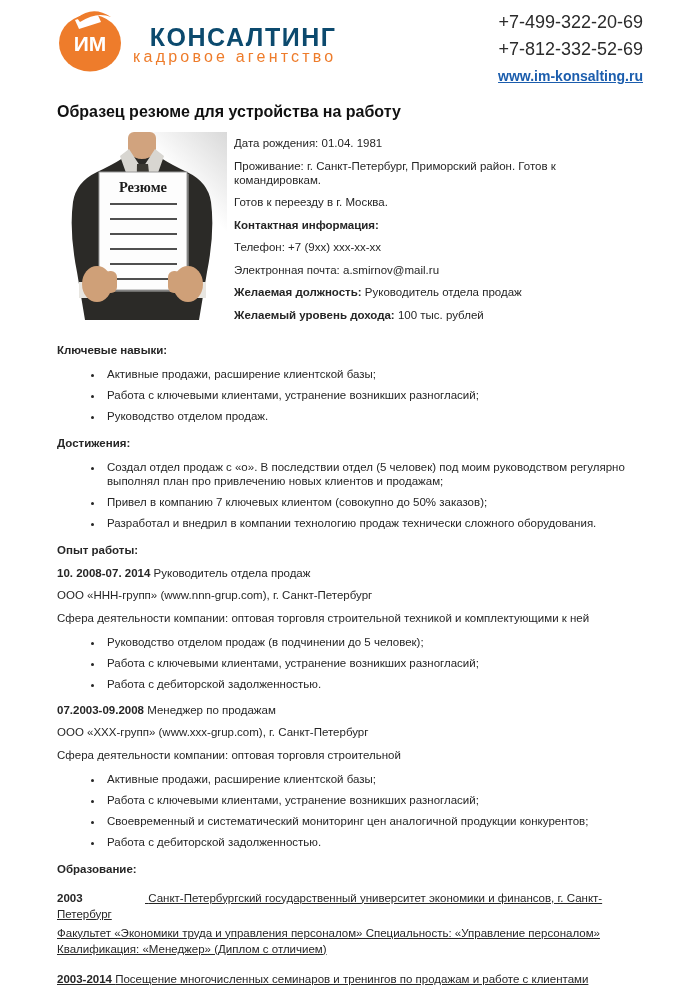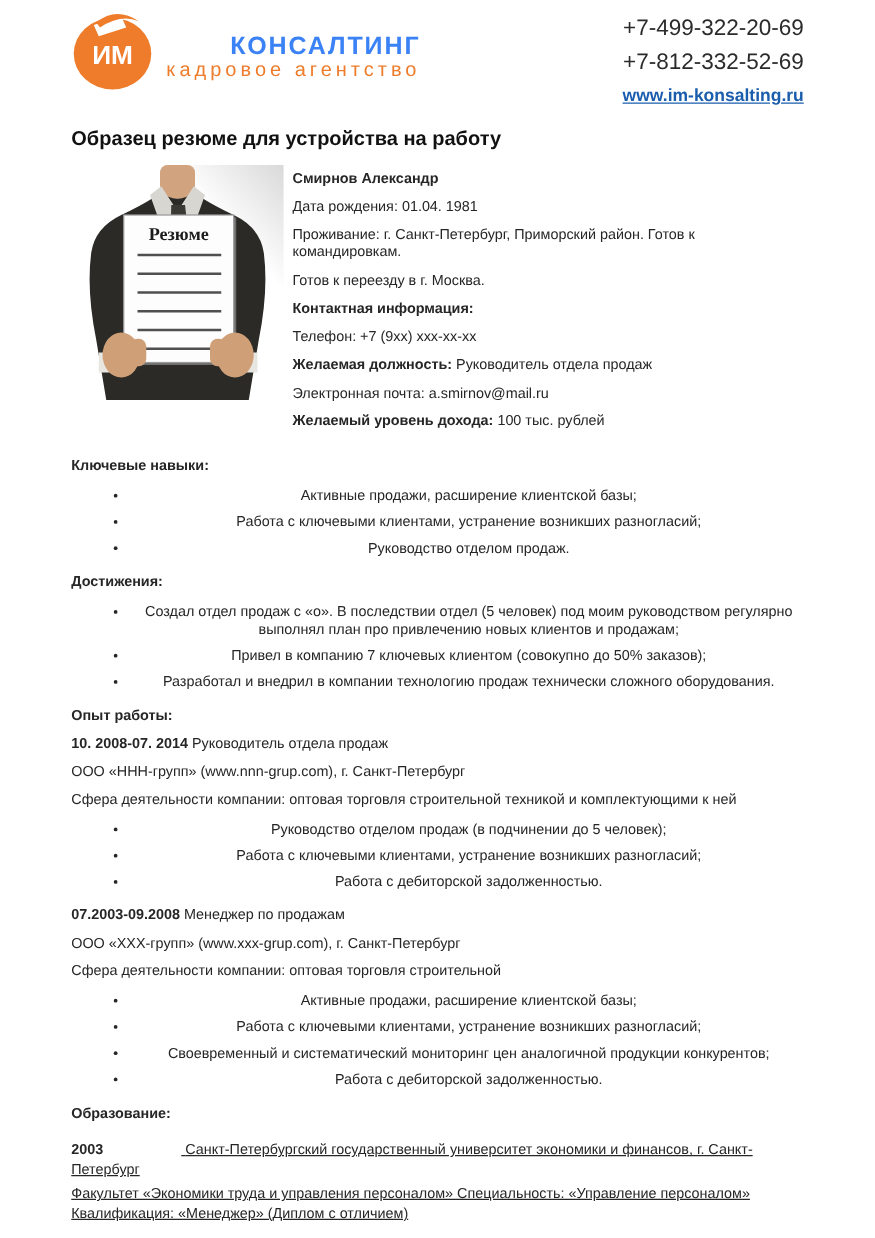--- a/index.html
+++ b/index.html
@@ -11,41 +11,41 @@
     font-size:11.5px; line-height:14px;
   }
   .b { font-weight:bold; }
 
   
   .header { display:flex; justify-content:space-between; align-items:flex-start;
             padding:10px 57px 0 57px; height:92px; }
   .logo { display:flex; align-items:center; gap:10px;text-align:right; }
   .logo-mark { width:66px; height:62px; flex:0 0 auto; }
   .logo-textwrap { padding-top:8px; }
-  .logo-name { color:#3b82f6; font-weight:bold; font-size:20px; letter-spacing:1.5px; line-height:20px; }
+  .logo-name { color:#0c4a6e; font-weight:bold; font-size:25px; letter-spacing:1.5px; line-height:20px; }
   .logo-tagline { color:#ee7c2b; font-size:16px; letter-spacing:3.2px; margin-top:3px; }
   .header-right { text-align:right; padding-top:5px; }
   .phone { font-weight:normal; font-size:18px; color:#2b2b2b; margin-bottom:12px; line-height:15px; }
   .website a { font-weight:bold; font-size:14px; color:#1b5dad; text-decoration:underline; }
 
   
   .page-title { text-align:left; font-weight:bold; font-size:16px; color:#111;
                 margin:10px 57px 10px 57px; line-height:20px; }
 
   
   .top-block { display:flex; margin:2px 57px 0 57px; }
   .photo { width:170px; height:188px; flex:0 0 auto; }
   .profile { flex:1; padding-left:7px; padding-top:4px; }
   .profile p { margin:0 0 8.5px 0; }
 
   
   .main { margin:0 57px; }
   .main h3 { font-size:11.5px; font-weight:bold; margin:13px 0 0 0; line-height:14px; }
   .main p { margin:8.5px 0 0 0; }
-  .main ul { margin:10px 0 12px 0; padding-left:47px;text-align:center; }
+  .main ul { margin:10px 0 12px 0; padding-left:47px; }
   .main li { margin-bottom:7px; padding-left:3px; }
   .edu-block p { margin:3px 0 0 0; line-height:16px; }
   .edu-block .edu-entry { margin-top:14px;text-decoration:underline; }
   .edu-dates.tab { display:inline-block; min-width:88px; }
 </style>
 </head>
 <body>
 
 <div class="header">
   <div class="logo">
@@ -95,28 +95,27 @@
     </g>
     <rect x="22" y="150" width="13" height="16" fill="#e8e6e1"></rect>
     <rect x="136" y="150" width="13" height="16" fill="#e8e6e1"></rect>
     <ellipse cx="40" cy="152" rx="15" ry="18" fill="#cfa078"></ellipse>
     <rect x="47" y="139" width="13" height="22" rx="6" fill="#cfa078"></rect>
     <ellipse cx="131" cy="152" rx="15" ry="18" fill="#cfa078"></ellipse>
     <rect x="111" y="139" width="13" height="22" rx="6" fill="#cfa078"></rect>
   </svg>
 
   <div class="profile">
-    <p class="b">Смирнов Александр</p>
     <p>Дата рождения: 01.04. 1981</p>
     <p>Проживание: г. Санкт-Петербург, Приморский район.  Готов к командировкам.</p>
     <p>Готов к переезду в г. Москва.</p>
     <p class="b">Контактная информация:</p>
     <p>Телефон: +7 (9хх) ххх-хх-хх</p>
+    <p>Электронная почта: a.smirnov@mail.ru</p>
     <p><span class="b">Желаемая должность:</span> <span>Руководитель отдела продаж</span></p>
-    <p>Электронная почта: a.smirnov@mail.ru</p>
     <p><span class="b">Желаемый уровень дохода:</span> <span>100 тыс. рублей</span></p>
   </div>
 </div>
 
 <div class="main">
 
   <h3>Ключевые навыки:</h3>
   <ul id="skills-list">
       <li>Активные продажи, расширение клиентской базы;</li>
       <li>Работа с ключевыми клиентами, устранение возникших разногласий;</li>

